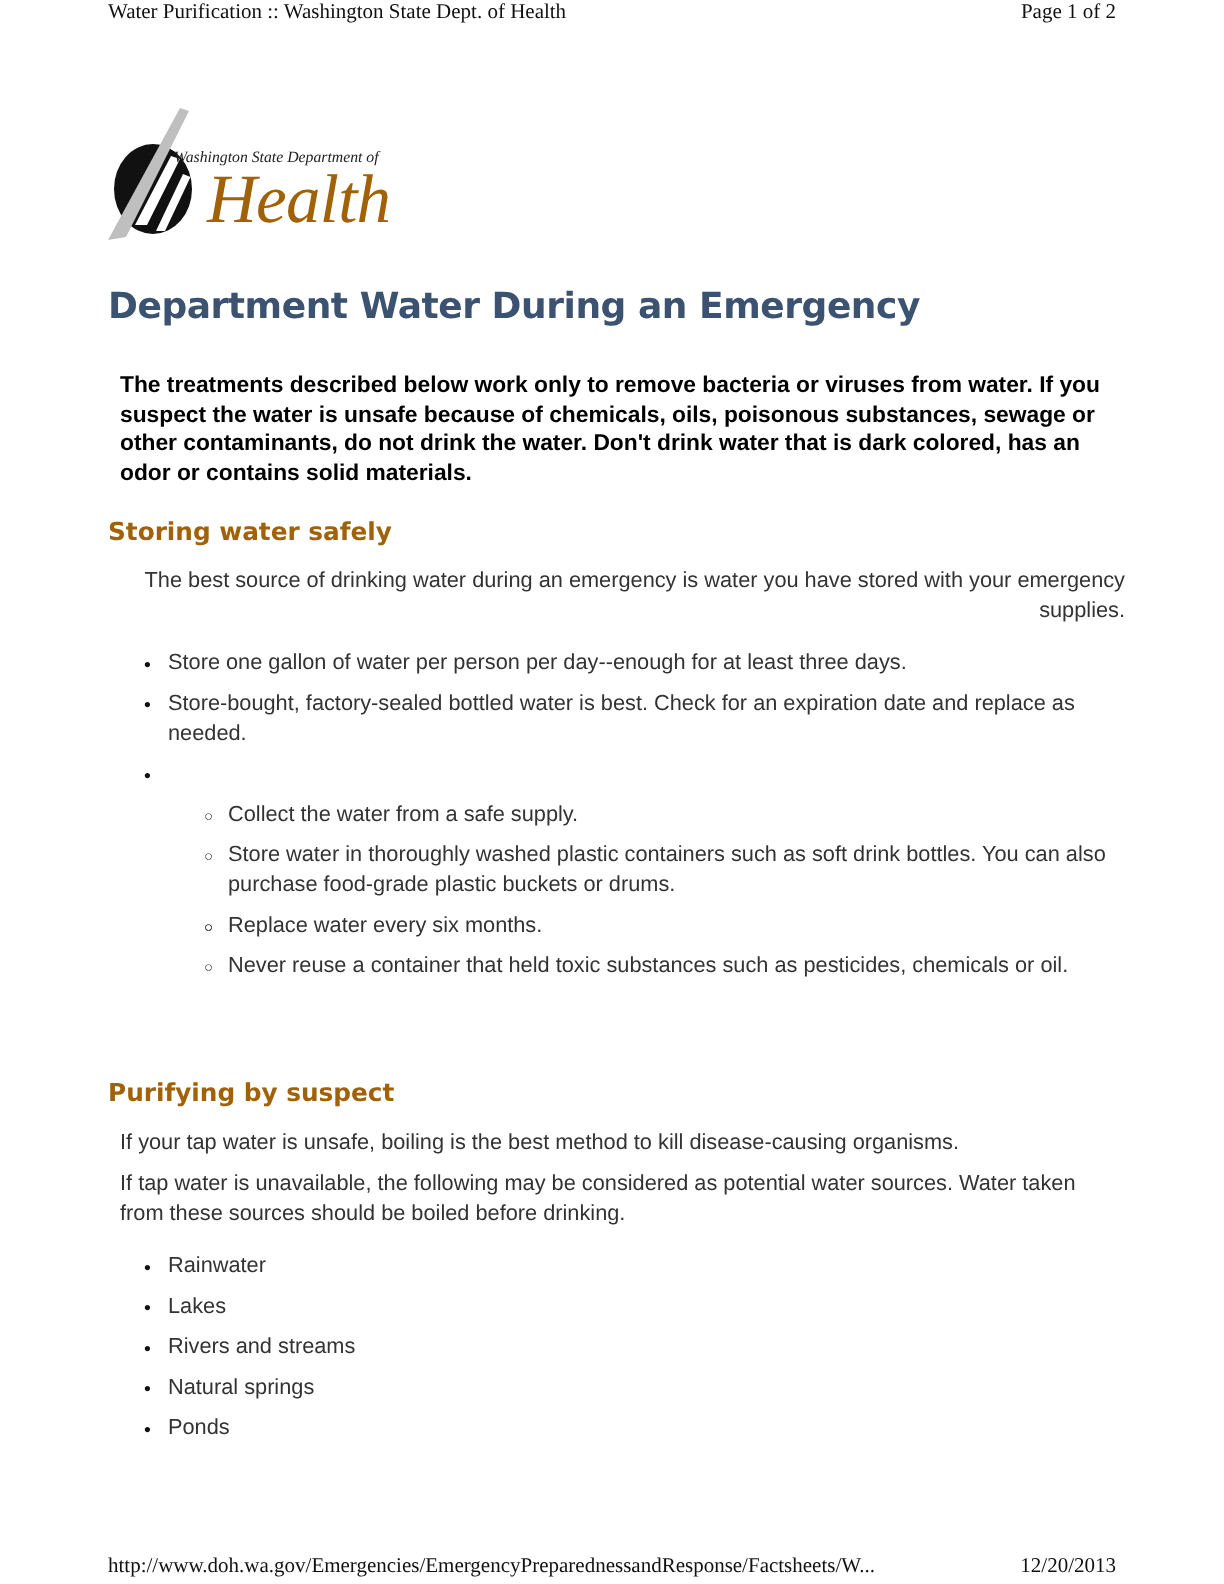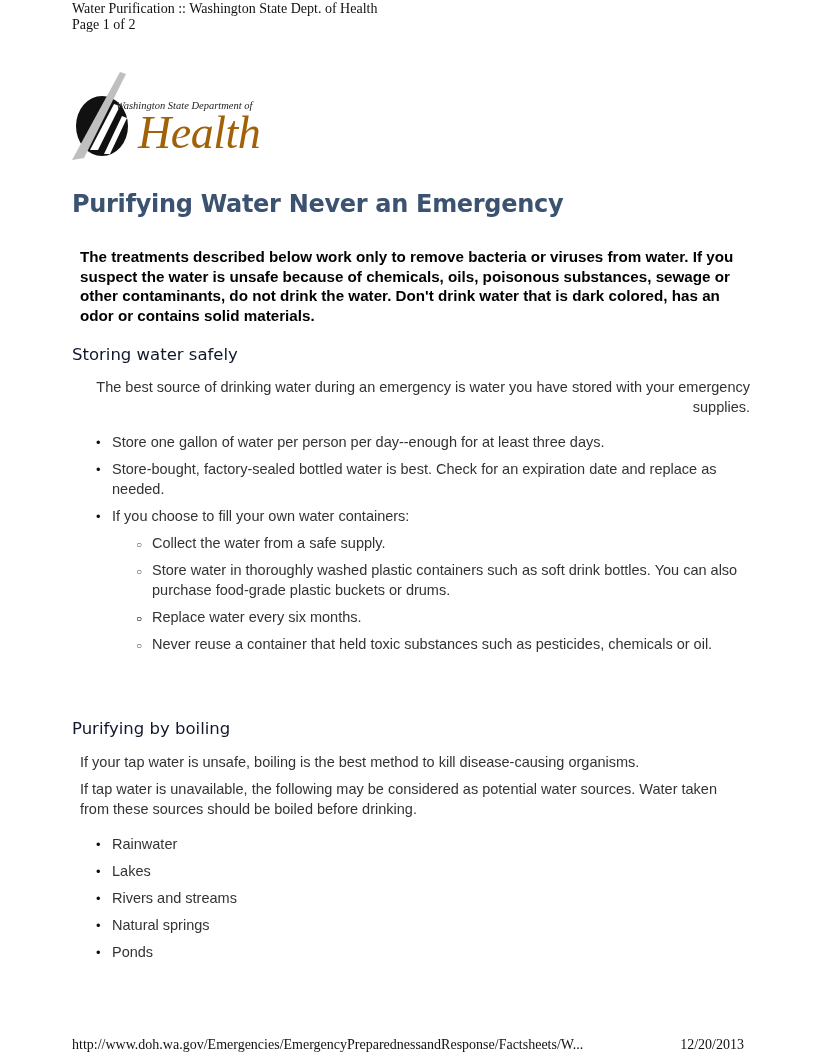--- a/index.html
+++ b/index.html
@@ -2,37 +2,37 @@
 <html><head>
 <meta charset="utf-8">
 <style>
   html, body { margin: 0; padding: 0; background: #ffffff; }
   body { width: 816px; height: 1056px; position: relative; overflow: hidden; color: #222; }
   .print-header, .print-footer {
     position: absolute; left: 72px; right: 72px;
     font-family: "Liberation Serif", serif; font-size: 14px; color: #111;
     display: flex; justify-content: space-between; white-space: nowrap;
   }
-  .print-header { top: 1px; flex-direction: column; }
+  .print-header { top: 1px; }
   .print-footer { top: 1037px; }
   .logo { position: absolute; left: 70px; top: 70px; width: 210px; height: 92px; }
   .logo svg { position: absolute; left: 0; top: 0; }
   .logo .org { position: absolute; left: 46px; top: 30px; font-family: "Liberation Serif", serif; font-style: italic; font-size: 10.5px; color: #222; white-space: nowrap; }
   .logo .health { position: absolute; left: 68px; top: 36px; font-family: "Liberation Serif", serif; font-style: italic; font-size: 46px; color: #a16207; letter-spacing: -0.5px; }
   h1 {
     position: absolute; left: 72px; top: 190px; margin: 0;
     font-family: "DejaVu Sans", sans-serif; font-weight: bold; font-size: 24px; color: #3b5270; letter-spacing: -0.3px;
   }
   .intro {
     position: absolute; left: 80px; top: 247px; width: 670px; margin: 0;
     font-family: "Liberation Sans", sans-serif; font-weight: bold; font-size: 15.2px; line-height: 19.5px; color: #000;
   }
   h2 {
     position: absolute; left: 72px; margin: 0;
-    font-family: "DejaVu Sans", sans-serif; font-weight: normal; font-size: 16.5px; color: #0f172a;
+    font-family: "DejaVu Sans", sans-serif; font-weight: bold; font-size: 16.5px; color: #a16207;
   }
   .para {
     position: absolute; left: 80px; width: 670px; margin: 0;
     font-family: "Liberation Sans", sans-serif; font-size: 14.5px; line-height: 19.5px; color: #333;
   }
   ul { margin: 0; padding: 0; list-style: none; position: absolute; }
   ul.l1 { left: 96px; width: 640px; }
   ul.l2 { left: 136px; width: 610px; }
   ul li { position: relative; padding-left: 16px; font-family: "Liberation Sans", sans-serif; font-size: 14.5px; line-height: 19.5px; color: #333; margin-bottom: 7.5px; }
   ul li .bullet { position: absolute; left: 0; top: 0; font-size: 13px; color: #111; }
@@ -50,42 +50,42 @@
   <svg width="80" height="92" viewBox="0 0 80 92">
     <ellipse cx="32" cy="56" rx="26" ry="30" fill="#111"></ellipse>
     <path d="M2 90 L50 2 L56 4 L14 88 Z" fill="#bfbfbf"></path>
     <path d="M20 80 L44 34 L50 36 L28 80 Z" fill="#ffffff"></path>
     <path d="M34 84 L52 46 L57 48 L40 84 Z" fill="#ffffff"></path>
   </svg>
   <span class="org">Washington State Department of</span>
   <span class="health">Health</span>
 </div>
 
-<h1>Purifying Water Never an Emergency</h1>
+<h1>Department Water During an Emergency</h1>
 
 <p class="intro">The treatments described below work only to remove bacteria or viruses from water. If you suspect the water is unsafe because of chemicals, oils, poisonous substances, sewage or other contaminants, do not drink the water. Don't drink water that is dark colored, has an odor or contains solid materials.</p>
 
 <h2 style="top:345px;">Storing water safely</h2>
 <p class="para" style="top:378px;text-align:right;">The best source of drinking water during an emergency is water you have stored with your emergency supplies.</p>
 
 <ul class="l1" style="top:433px;">
   <li><span class="bullet">•</span><span>Store one gallon of water per person per day--enough for at least three days.</span></li>
   <li><span class="bullet">•</span><span>Store-bought, factory-sealed bottled water is best. Check for an expiration date and replace as needed.</span></li>
-  <li><span class="bullet">•</span><span>If you choose to fill your own water containers:</span></li>
+  <li><span class="bullet">•</span></li>
 </ul>
 
 <ul class="l2" style="top:534px;">
   <li><span class="bullet">○</span><span>Collect the water from a safe supply.</span></li>
   <li><span class="bullet">○</span><span>Store water in thoroughly washed plastic containers such as soft drink bottles. You can also purchase food-grade plastic buckets or drums.</span></li>
   <li><span class="bullet">○</span></li>
   <li><span class="bullet">○</span><span>Replace water every six months.</span></li>
   <li><span class="bullet">○</span><span>Never reuse a container that held toxic substances such as pesticides, chemicals or oil.</span></li>
 </ul>
 
-<h2 style="top:719px;">Purifying by boiling</h2>
+<h2 style="top:719px;">Purifying by suspect</h2>
 <p class="para" style="top:753px;">If your tap water is unsafe, boiling is the best method to kill disease-causing organisms.</p>
 <p class="para" style="top:780px;">If tap water is unavailable, the following may be considered as potential water sources. Water taken from these sources should be boiled before drinking.</p>
 
 <ul class="l1" style="top:835px;">
   <li><span class="bullet">•</span><span>Rainwater</span></li>
   <li><span class="bullet">•</span><span>Lakes</span></li>
   <li><span class="bullet">•</span><span>Rivers and streams</span></li>
   <li><span class="bullet">•</span><span>Natural springs</span></li>
   <li><span class="bullet">•</span><span>Ponds</span></li>
 </ul>

